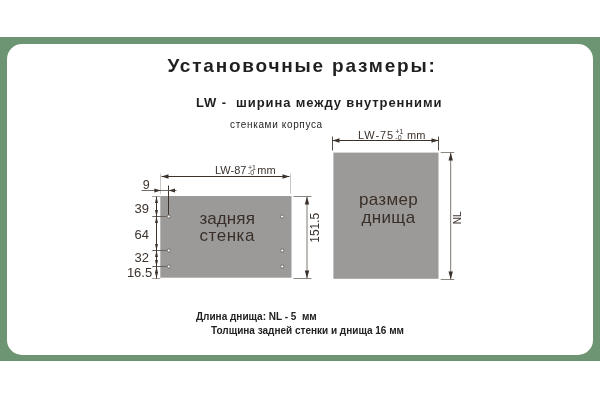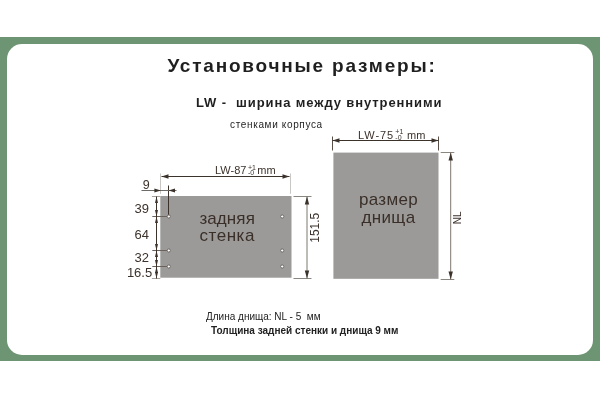--- a/index.html
+++ b/index.html
@@ -130,15 +130,15 @@
 
 <circle cx="168.8" cy="266.5" r="1.6" fill="#ffffff" stroke="#6e6a66" stroke-width="1"></circle>
 
 <circle cx="282.2" cy="216.5" r="1.6" fill="#ffffff" stroke="#6e6a66" stroke-width="1"></circle>
 
 <circle cx="282.2" cy="250.5" r="1.6" fill="#ffffff" stroke="#6e6a66" stroke-width="1"></circle>
 
 <circle cx="282.2" cy="266.5" r="1.6" fill="#ffffff" stroke="#6e6a66" stroke-width="1"></circle>
 </svg>
 
-<div class="abs" style="left:206px;top:311.2px;font-size:10px;font-weight:normal;color:#222;">Длина днища: NL - 5&nbsp; мм</div>
+<div class="abs" style="left:196px;top:311.2px;font-size:10px;font-weight:bold;color:#222;">Длина днища: NL - 5&nbsp; мм</div>
 
-<div class="abs" style="left:211px;top:324.9px;font-size:10px;font-weight:bold;color:#222;">Толщина задней стенки и днища 9 мм</div>
+<div class="abs" style="left:211px;top:324.9px;font-size:10px;font-weight:bold;color:#222;">Толщина задней стенки и днища 16 мм</div>
 
 </body></html>

